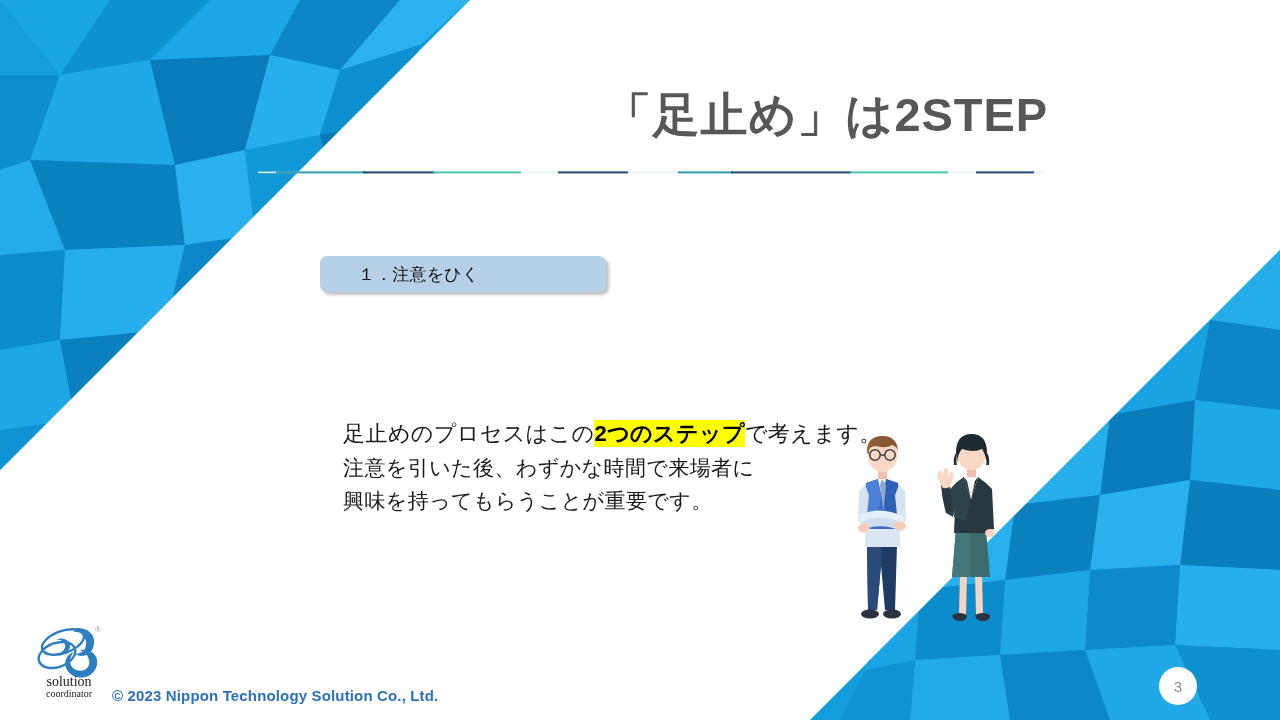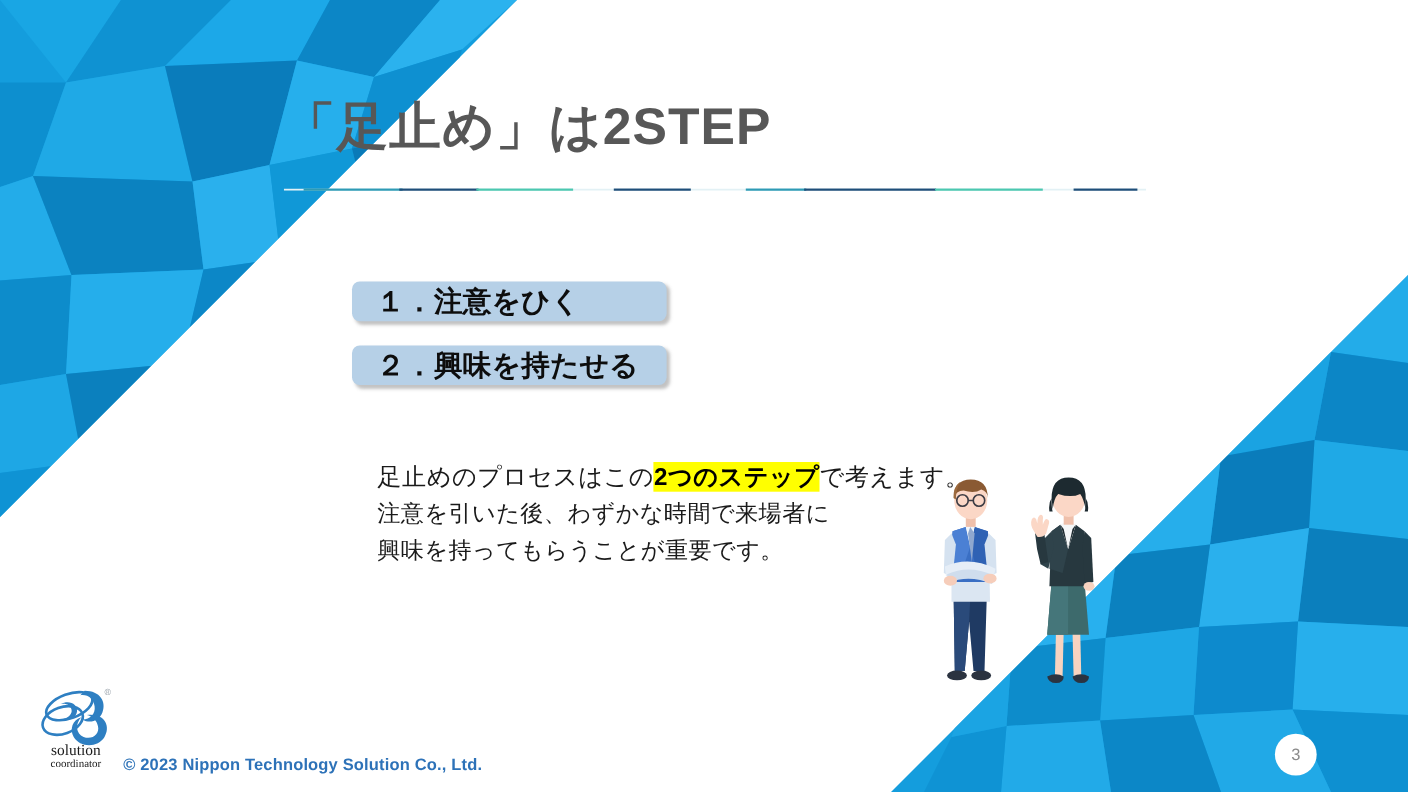--- a/index.html
+++ b/index.html
@@ -49,21 +49,21 @@
     top: 88px;
     width: 790px;
   }
   #page-title {
     margin: 0;
     font-size: 47px;
     line-height: 1.15;
     font-weight: bold;
     color: #575757;
     letter-spacing: 0.02em;
-    text-align: left;
+    text-align: right;
     white-space: nowrap;
   }
   #title-rule {
     position: absolute;
     left: 258px;
     top: 170px;
     width: 784px;
     height: 5px;
   }
   #title-rule svg { display:block; width:100%; height:100%; }
@@ -78,25 +78,26 @@
     background: #b6d0e7;
     box-shadow: 3px 3px 3px rgba(120,120,120,0.45);
     display: flex;
     align-items: center;
     box-sizing: border-box;
     padding-left: 22px;
   }
   #step-box-1 { top: 256px; }
   #step-box-2 { top: 314px; }
   .step-label {
-    font-size: 26px;
-    font-weight: bold;
+    font-size: 17px;
+    font-weight: normal;
     color: #0d0d0d;
     letter-spacing: 0.01em;
     white-space: nowrap;
+    margin-left: 16px;
   }
 
   
   #lead-paragraph {
     position: absolute;
     left: 343px;
     top: 375px;
     font-size: 22px;
     color: #1a1a1a;
     letter-spacing: 0.02em;
@@ -259,23 +260,20 @@
       <rect x="420" y="1.4" width="55" height="2" fill="#2f9bb5"></rect>
       <rect x="473" y="1.4" width="120" height="2" fill="#1f4e79"></rect>
       <rect x="592" y="1.4" width="98" height="2" fill="#4cc8b0"></rect>
       <rect x="718" y="1.4" width="58" height="2" fill="#1f4e79"></rect>
     </svg>
   </div>
 
   <div class="step-box" id="step-box-1">
     <span class="step-label">１．注意をひく</span>
   </div>
-  <div class="step-box" id="step-box-2">
-    <span class="step-label">２．興味を持たせる</span>
-  </div>
 
   <div id="lead-paragraph">
     <span>足止めのプロセスはこの</span><span id="lead-highlight">2つのステップ</span><span>で考えます。</span>
   </div>
 
   <div id="detail-paragraph">注意を引いた後、わずかな時間で来場者に
 興味を持ってもらうことが重要です。</div>
 
   <div id="people-illustration">
     <svg viewBox="0 0 185 215" xmlns="http://www.w3.org/2000/svg">

